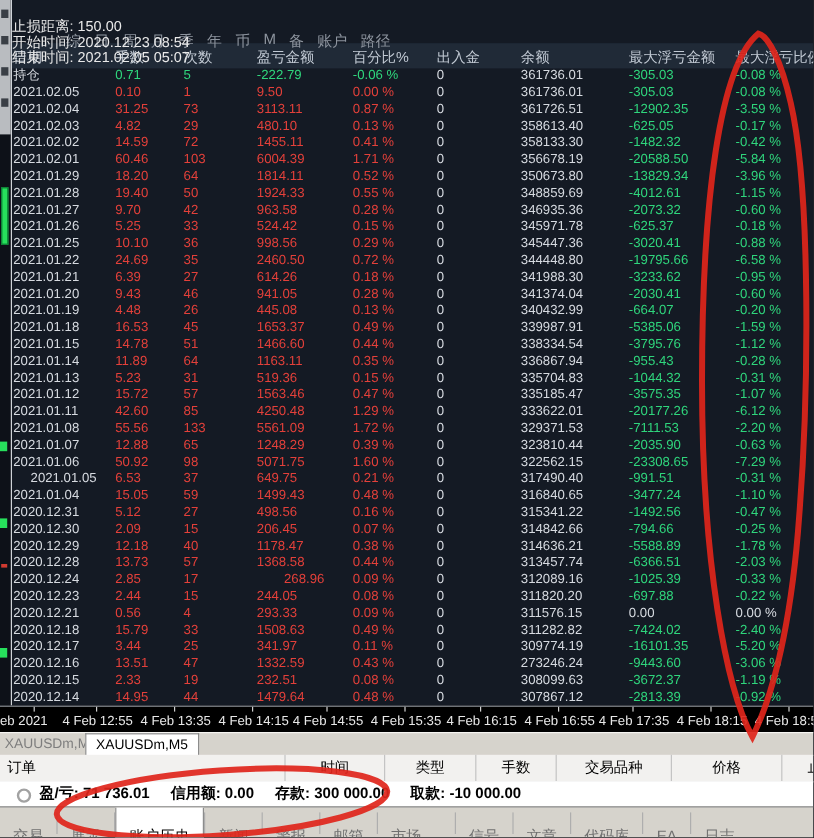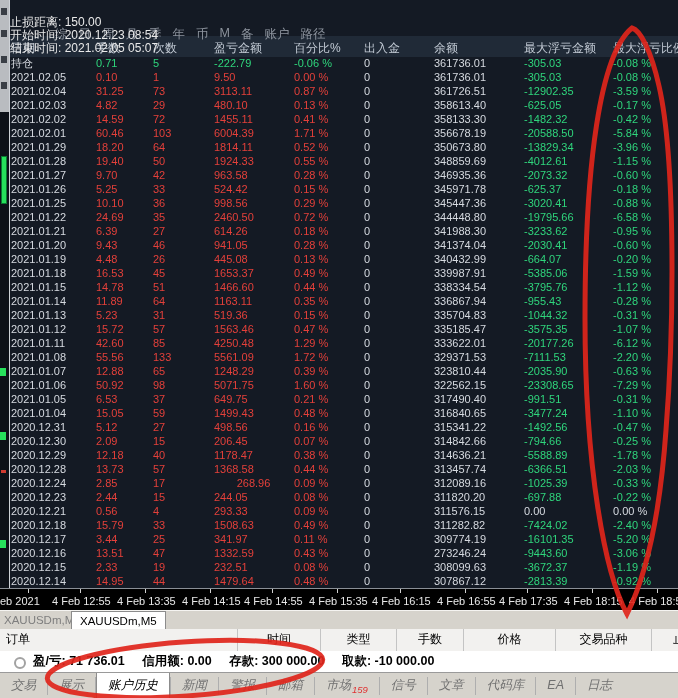--- a/index.html
+++ b/index.html
@@ -48,21 +48,21 @@
   
   #status-bar{position:absolute;left:0;top:651px;width:678px;height:21px;background:#fff;
     z-index:3;font-size:12.5px;font-weight:bold;color:#000;line-height:21px;white-space:nowrap;}
   #status-icon{position:absolute;left:14px;top:6px;width:8px;height:8px;border:2px solid #a2a2a2;
     border-radius:50%;}
   #status-text{position:absolute;left:33px;}
   #status-text span{margin-right:14px;}
   
   #bottom-tabs{position:absolute;left:0;top:672px;width:678px;height:26px;background:#d6d3cc;
     border-top:1px solid #9a9a9a;display:flex;align-items:stretch;z-index:3;font-size:12.5px;}
-  .btab{position:relative;color:#707070;padding:0 11px;line-height:24px;white-space:nowrap;font-style:italic;}
+  .btab{position:relative;color:#707070;padding:12px 11px;line-height:24px;white-space:nowrap;}
   .btab.active{background:#fff;color:#000;border-left:1px solid #8c8c8c;border-right:1px solid #8c8c8c;}
   .bsep{width:1px;background:#aeaeae;margin:4px 0;}
   .badge{color:#e03030;font-size:9.5px;position:relative;top:4px;margin-left:1px;}
   
   #annot{position:absolute;left:0;top:0;width:678px;height:698px;z-index:9;pointer-events:none;}
 </style>
 </head>
 <body>
 
 <div id="screen">
@@ -352,21 +352,21 @@
           <div style="color: rgb(227, 64, 58);">50.92</div>
           <div style="color: rgb(227, 64, 58);">98</div>
           <div style="color: rgb(227, 64, 58);">5071.75</div>
           <div style="color: rgb(227, 64, 58);">1.60 %</div>
           <div style="color: rgb(214, 218, 224);">0</div>
           <div style="color: rgb(214, 218, 224);">322562.15</div>
           <div style="color: rgb(47, 213, 124);">-23308.65</div>
           <div style="color: rgb(47, 213, 124);">-7.29 %</div>
         </div>
         <div class="trow">
-          <div style="color: rgb(214, 218, 224);">2021.01.05</div>
+          <div style="color: rgb(214, 218, 224); text-align: center;">2021.01.05</div>
           <div style="color: rgb(227, 64, 58);">6.53</div>
           <div style="color: rgb(227, 64, 58);">37</div>
           <div style="color: rgb(227, 64, 58);">649.75</div>
           <div style="color: rgb(227, 64, 58);">0.21 %</div>
           <div style="color: rgb(214, 218, 224);">0</div>
           <div style="color: rgb(214, 218, 224);">317490.40</div>
           <div style="color: rgb(47, 213, 124);">-991.51</div>
           <div style="color: rgb(47, 213, 124);">-0.31 %</div>
         </div>
         <div class="trow">
@@ -560,22 +560,22 @@
   <div id="chart-tabs">
       <div class="ctab inactive" style="left: -4px;">XAUUSDm,M5</div>
       <div class="ctab active" style="left: 71px;">XAUUSDm,M5</div>
     </div>
 
   <div id="orders-header">
       <div class="cell" style="width: 231px; text-align: left; padding-left: 6px;">订单</div>
       <div class="cell" style="width: 82px;">时间</div>
       <div class="cell" style="width: 75px;">类型</div>
       <div class="cell" style="width: 66px;">手数</div>
+      <div class="cell" style="width: 95px;">交易品种</div>
       <div class="cell" style="width: 91px;">价格</div>
-      <div class="cell" style="width: 95px;">交易品种</div>
       <div class="cell" style="width: 38px; flex: 1 1 0%; text-align: left; padding-left: 21px; border-right: none;">止损</div>
     </div>
 
   <div id="status-bar">
     <div id="status-icon"></div>
     <div id="status-text">
       <span><b>盈/亏:</b> <b>71 736.01</b></span>
       <span><b>信用额:</b> <b>0.00</b></span>
       <span><b>存款:</b> <b>300 000.00</b></span>
       <span><b>取款:</b> <b>-10 000.00</b></span>

